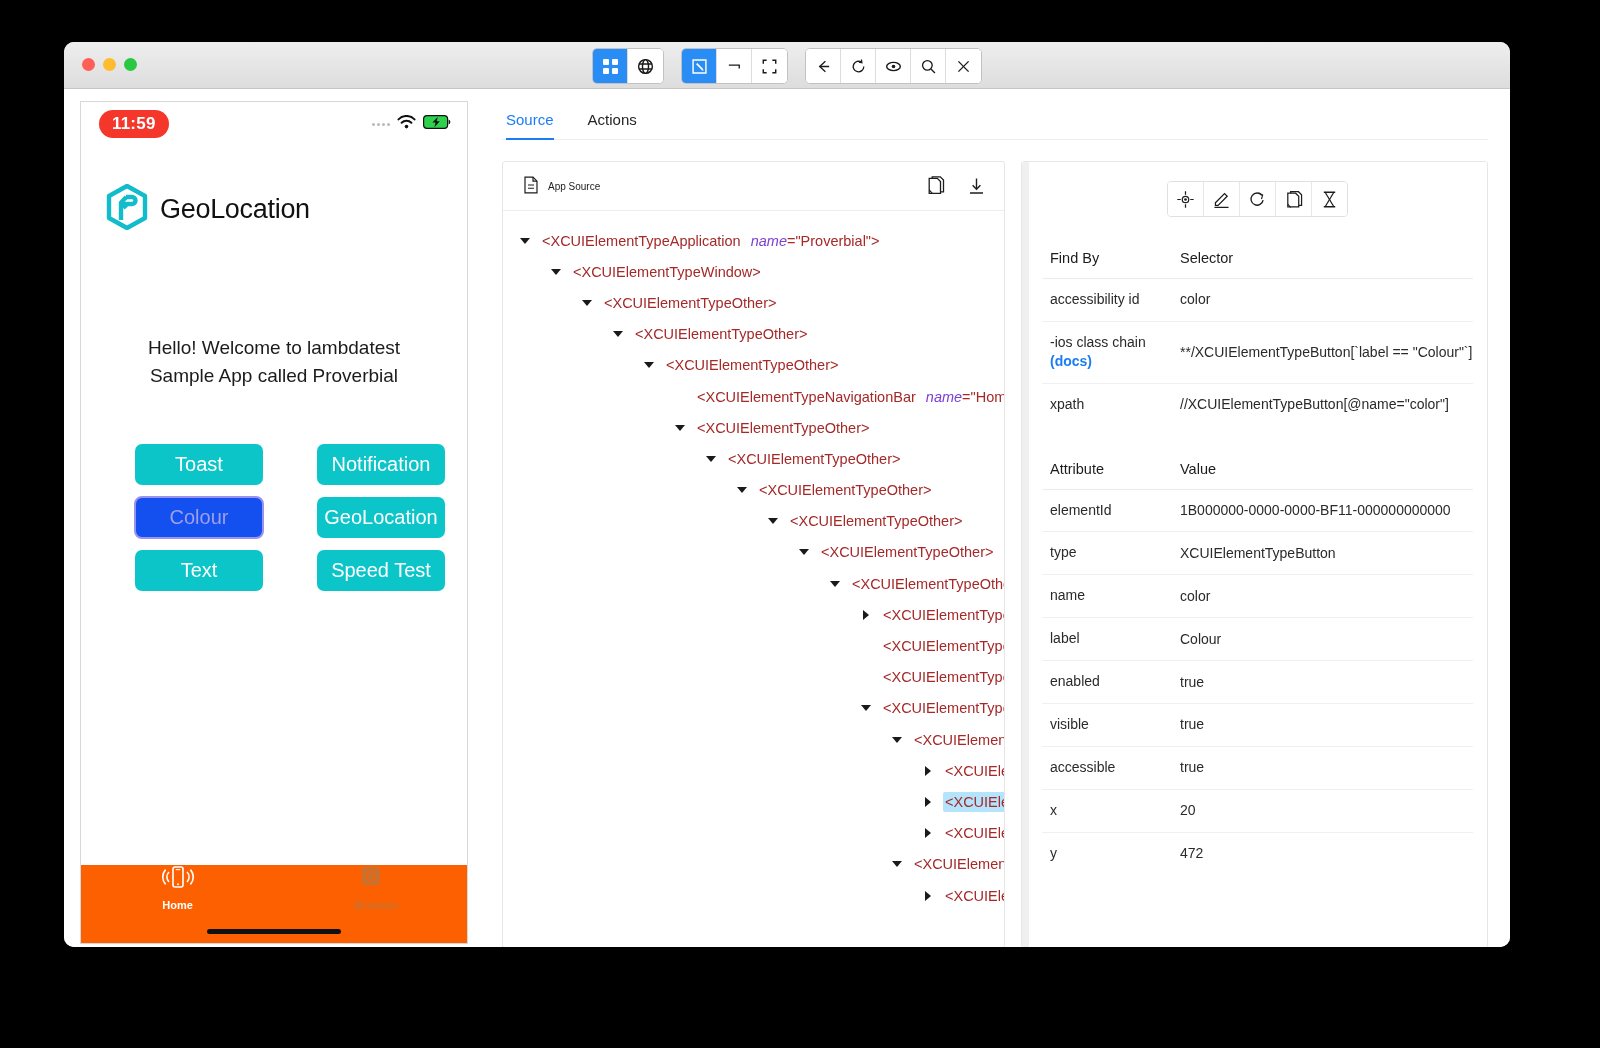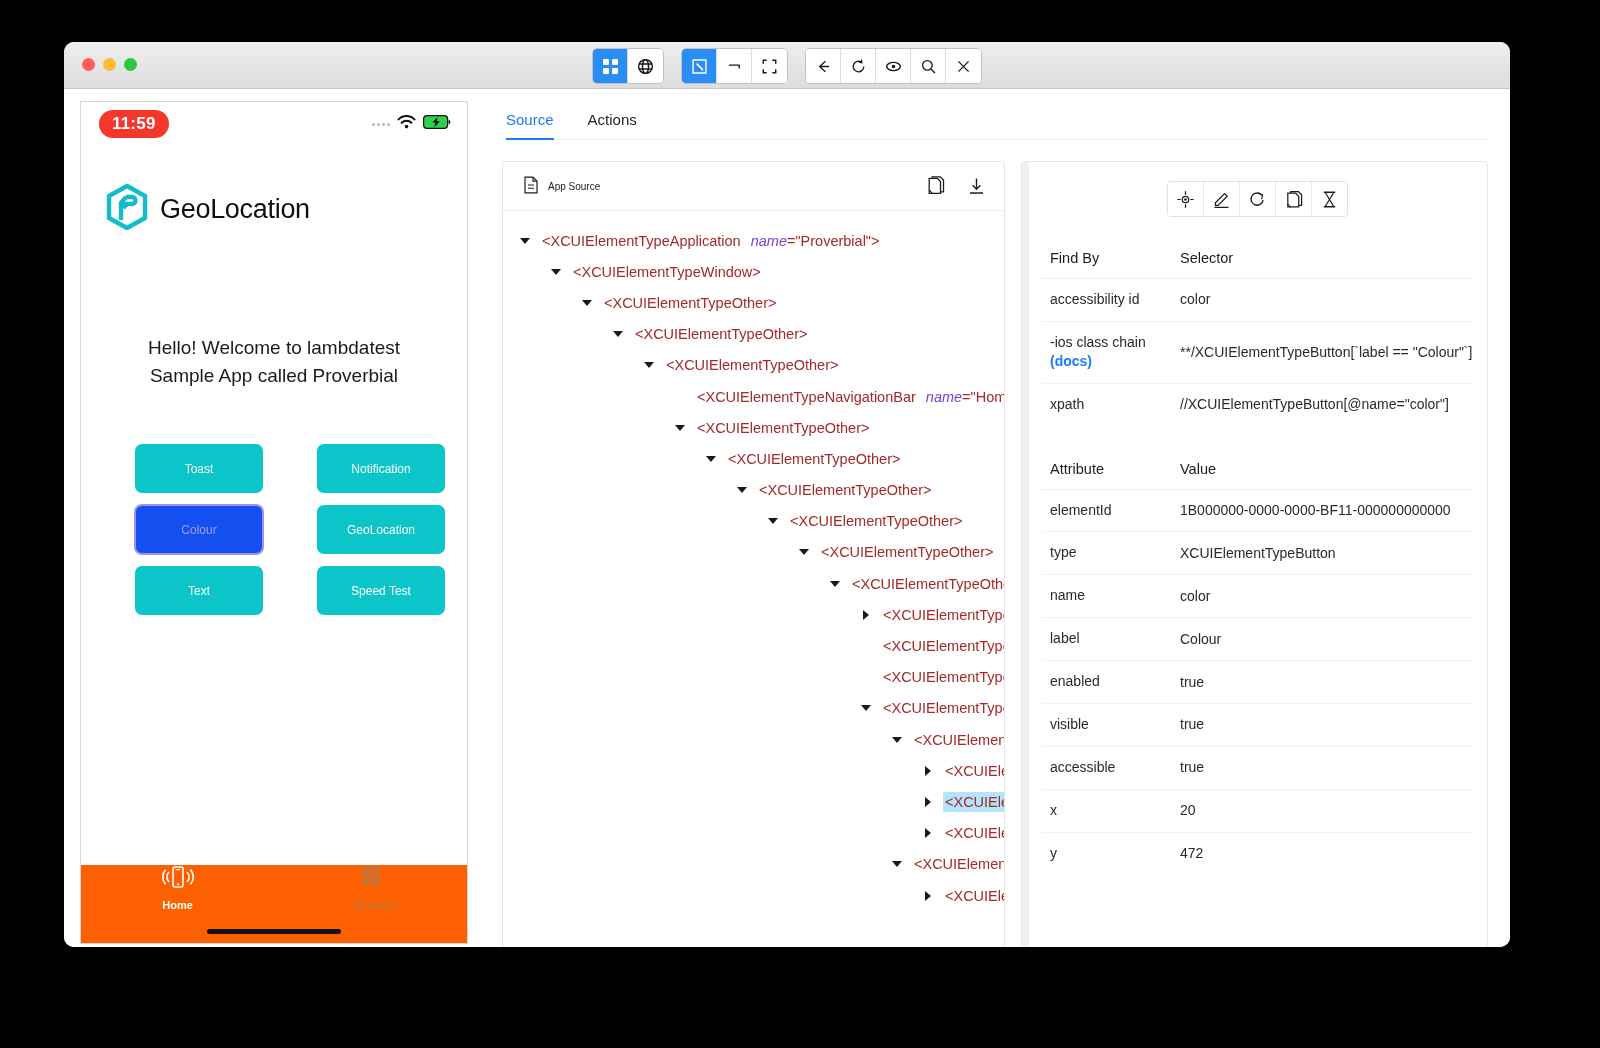--- a/index.html
+++ b/index.html
@@ -142,25 +142,25 @@
     padding: 100px 22px 0 22px;
   }
 
   #btn-grid {
     display: grid;
     grid-template-columns: 163px 163px;
     gap: 12px 19px;
     padding: 55px 0 0 19px;
   }
   .app-btn {
-    height: 49px;
+    height: 41px;
     border-radius: 7px;
     background: #0cc5c9;
     color: #fff;
-    font-size: 12px;
+    font-size: 20px;
     display: flex;
     align-items: center;
     justify-content: center;
     box-sizing: border-box;
     cursor: pointer;
     margin-left: 35px;
   }
   .app-btn.selected {
     background: #1450ef;
     color: #9e9fe8;

